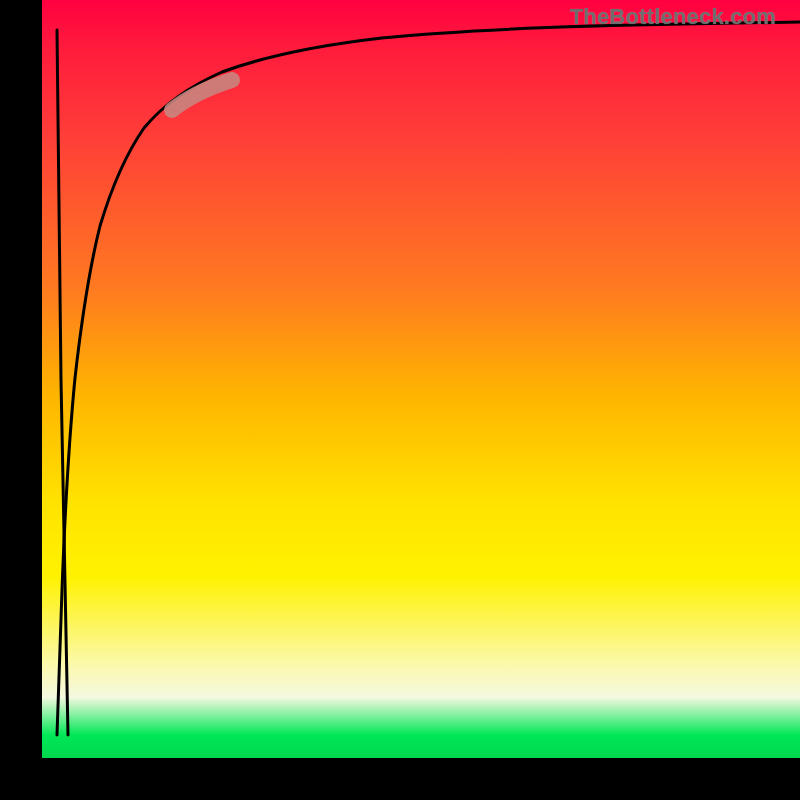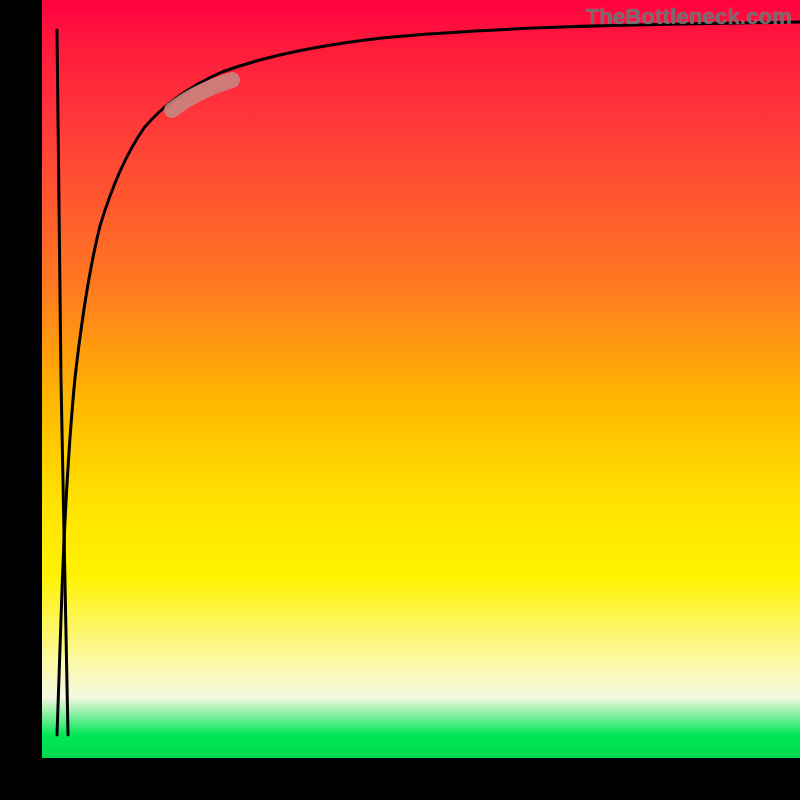--- a/index.html
+++ b/index.html
@@ -62,21 +62,21 @@
   }
   .curve-svg {
     position: absolute;
     inset: 0;
     width: 100%;
     height: 100%;
   }
   .watermark-wrap {
     position: absolute;
     top: 4px;
-    right: 8px;
+    right: 24px;
     pointer-events: none;
   }
   .watermark {
     font-family: Arial, Helvetica, sans-serif;
     font-size: 22px;
     font-weight: 600;
     color: #6d6d6d;
     letter-spacing: 0.2px;
     text-shadow: 0 0 1px rgba(255,255,255,0.4);
   }

